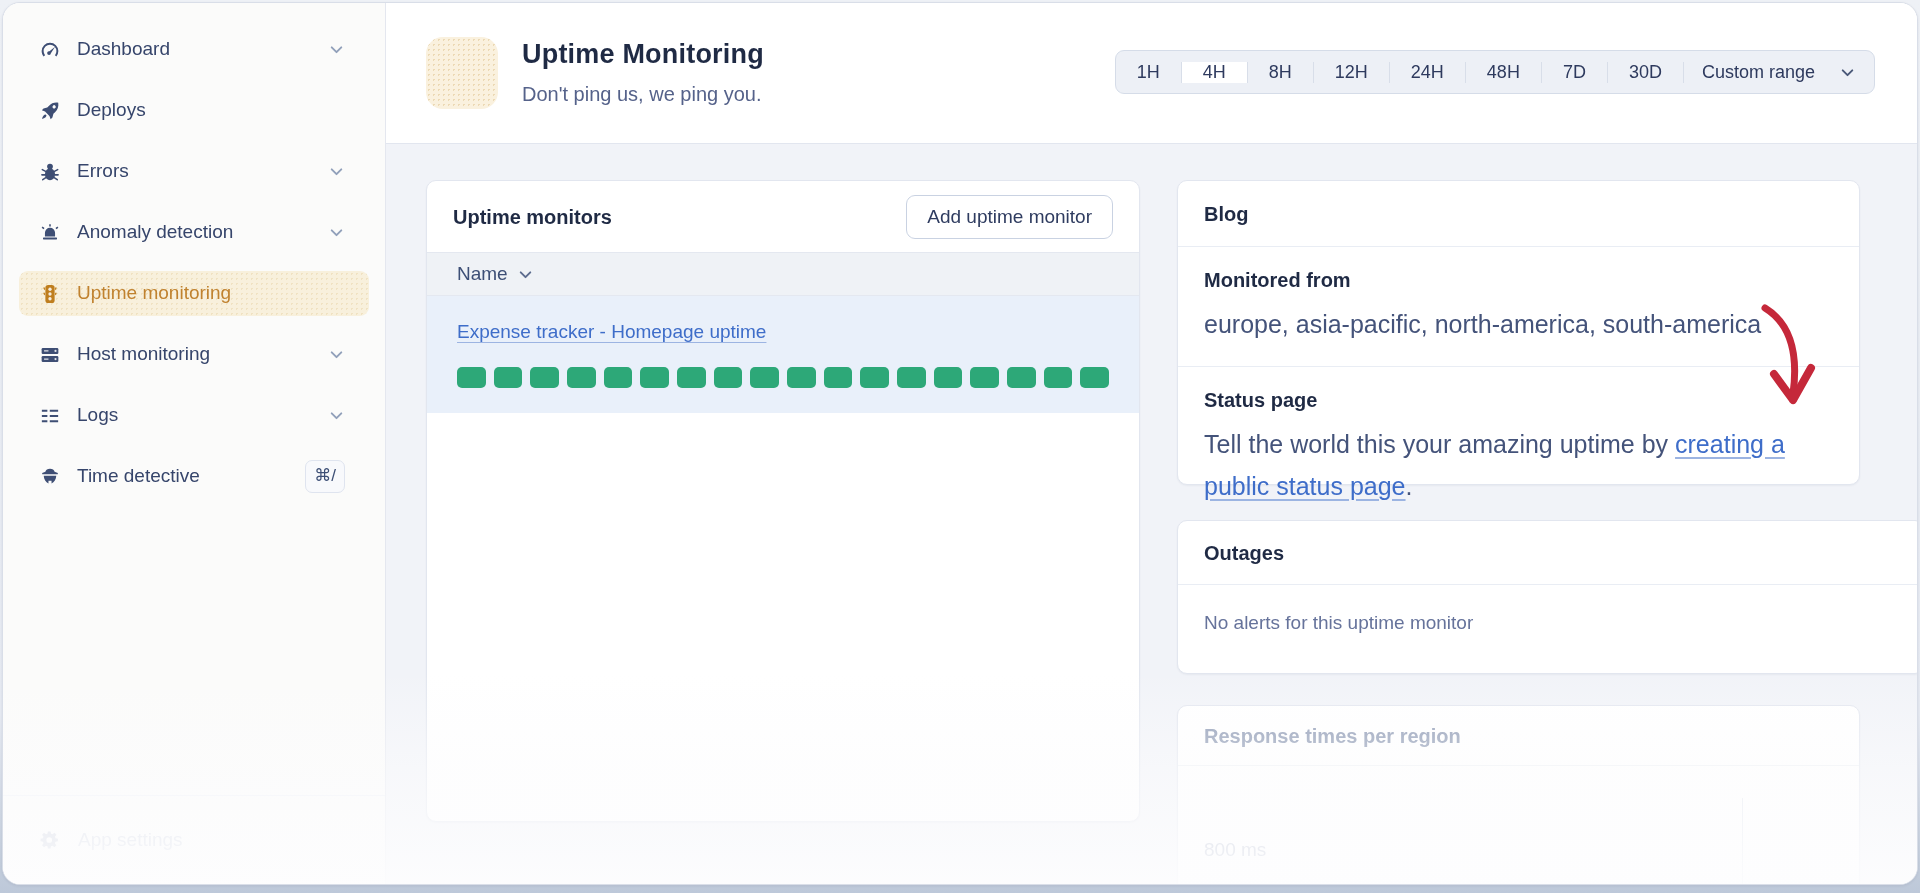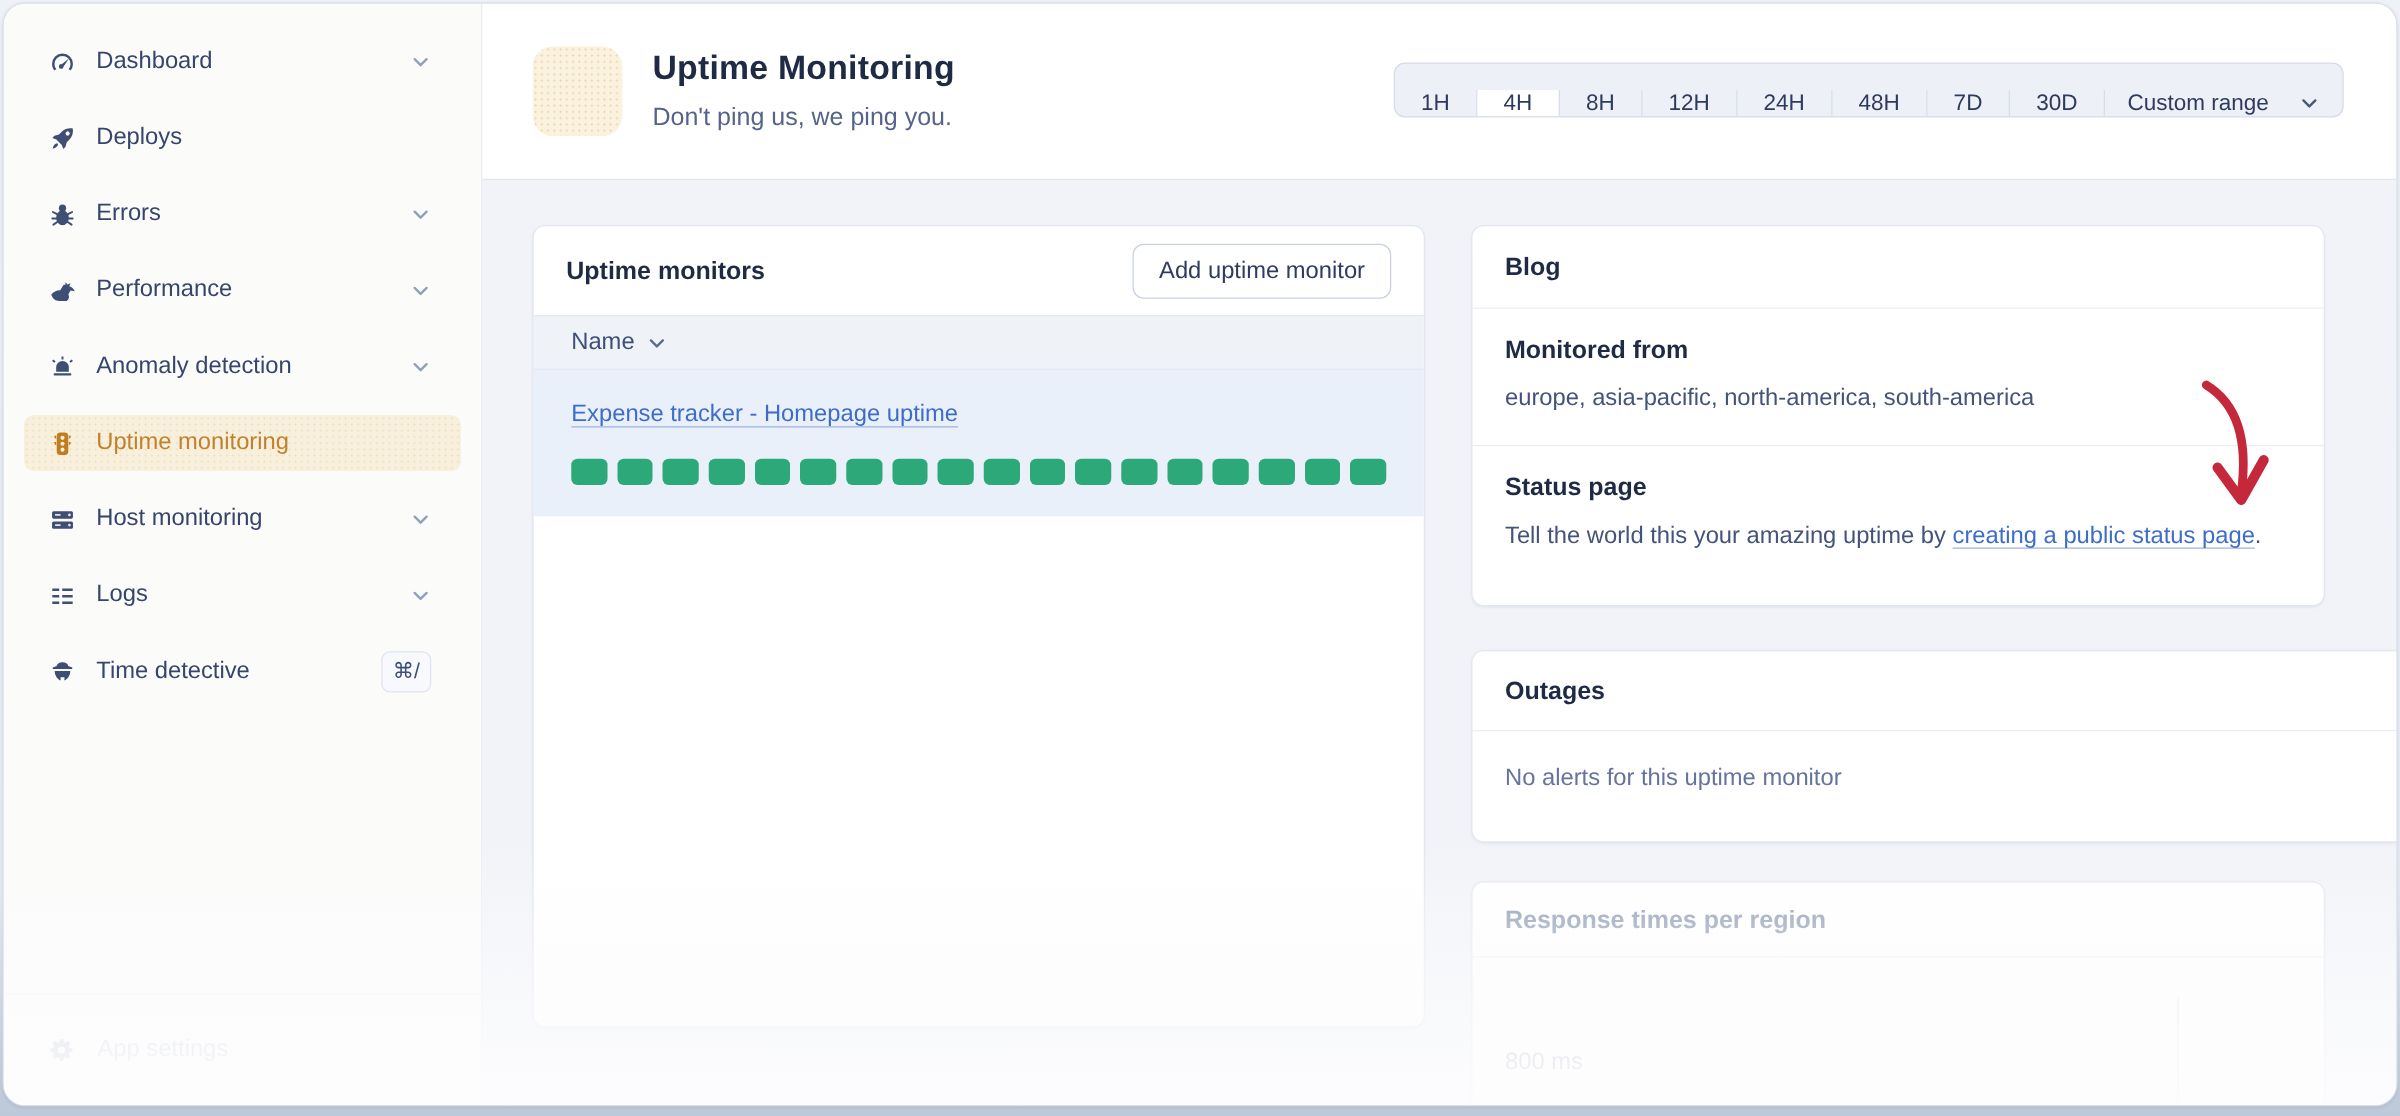--- a/index.html
+++ b/index.html
@@ -55,21 +55,21 @@
     background:#faf1de;
     background-image: radial-gradient(#ecd9b4 1px, rgba(0,0,0,0) 1px);
     background-size:5px 5px;
     display:flex; align-items:center; justify-content:center; color:#c0821f;
   }
   .title-block { position:absolute; left:136px; top:33px; }
   .page-title { font-size:27px; font-weight:700; color:#1f2a44; letter-spacing:.2px; }
   .page-subtitle { font-size:20px; color:#55628a; margin-top:6px; }
   .seg-control {
     position:absolute; right:42px; top:47px; height:44px;
-    display:inline-flex; align-items:flex-end;
+    display:inline-flex; align-items:center;
     border:1px solid #d5dce8; border-radius:9px; background:#edf0f6; overflow:hidden;
   }
   .seg-btn {
     border:none; border-right:1px solid #d8dee9; background:transparent;
     padding:0 21px; font-size:18px; color:#2e3a5e; font-family:inherit;
     display:flex; align-items:center; cursor:pointer; white-space:nowrap;
   }
   .seg-btn.sel { background:#fff; }
   .seg-btn.custom { border-right:none; gap:24px; padding:0 18px; }
   .seg-btn .chev { margin-left:0; color:#4a5878; }
@@ -98,21 +98,21 @@
   .monitor-row { background:#e9f0fa; padding:23px 30px 25px; cursor:pointer; }
   .monitor-link { font-size:19px; color:#3e6dc9; text-decoration:underline; text-decoration-color:#9cb4e2; text-underline-offset:4px;text-align:right; }
   .bars { display:flex; gap:8px; margin-top:21px; }
   .bar { height:21px; flex:1; border-radius:5px; }
   
   #blog-panel { left:791px; top:36px; width:683px; height:305px; }
   #blog-panel .panel-head { height:66px; border-bottom:1px solid #e9edf4; }
   .info-row { padding:19px 26px 21px; border-bottom:1px solid #e9edf4; }
   .info-row:last-child { border-bottom:none; }
   .info-label { font-size:20px; font-weight:700; color:#1f2a44; margin-bottom:9px; }
-  .info-value { font-size:19px; color:#44537a; line-height:1.68; }
+  .info-value { font-size:25px; color:#44537a; line-height:1.68; }
   .status-text { width:614px; }
   .text-link { color:#3e6dc9; text-decoration:underline; text-decoration-color:#9cb4e2; text-underline-offset:4px; cursor:pointer; }
   
   #outages-panel { left:791px; top:376px; width:748px; height:154px; }
   #outages-panel .panel-head { height:64px; border-bottom:1px solid #e9edf4; }
   .empty-msg { padding:25px 26px; color:#66739b; font-size:19px; }
   
   #response-panel { left:791px; top:561px; width:683px; height:332px; }
   #response-panel .panel-head { height:60px; border-bottom:1px solid #edf0f5; }
   #response-panel .panel-title { color:#8693af; font-weight:700; }
@@ -160,33 +160,20 @@
         </div>
         <div class="side-item">
           <span class="icon">
             <svg viewBox="0 0 20 20">
               <circle cx="10" cy="5" r="2.6"></circle>
               <ellipse cx="10" cy="12" rx="4.6" ry="5.4"></ellipse>
               <path d="M3 7.8l3 1.6M17 7.8l-3 1.6M2.6 12.6h3M14.4 12.6h3M3.4 17l2.8-1.9M16.6 17l-2.8-1.9" stroke="currentColor" stroke-width="1.4" fill="none" stroke-linecap="round"></path>
             </svg>
           </span>
           <span class="side-label">Errors</span>
-          <span class="chev">
-            <svg viewBox="0 0 16 16">
-              <path d="M3.5 6l4.5 4.5L12.5 6" fill="none" stroke="currentColor" stroke-width="1.8" stroke-linecap="round" stroke-linejoin="round"></path>
-            </svg>
-          </span>
-        </div>
-        <div class="side-item">
-          <span class="icon">
-            <svg viewBox="0 0 20 20">
-              <path d="M1.8 12.6c1.7-2.3 3.9-3.4 6.6-3.3l1.8-3.2c.4-.7 1.2-1 1.9-.6l.1-2 1.5 1.6 2.2-1-1 2.3c1.9.5 3.2 1.7 4 3.6l-3.1-.5-1.5 2.6c.9 1.9.5 3.6-1.2 5H7.4c-2.4 0-4.2-1.2-5.6-4.5z"></path>
-            </svg>
-          </span>
-          <span class="side-label">Performance</span>
           <span class="chev">
             <svg viewBox="0 0 16 16">
               <path d="M3.5 6l4.5 4.5L12.5 6" fill="none" stroke="currentColor" stroke-width="1.8" stroke-linecap="round" stroke-linejoin="round"></path>
             </svg>
           </span>
         </div>
         <div class="side-item">
           <span class="icon">
             <svg viewBox="0 0 20 20">
               <path d="M10 5.2a4.6 4.6 0 0 0-4.6 4.6v3.3h9.2V9.8A4.6 4.6 0 0 0 10 5.2z"></path>

